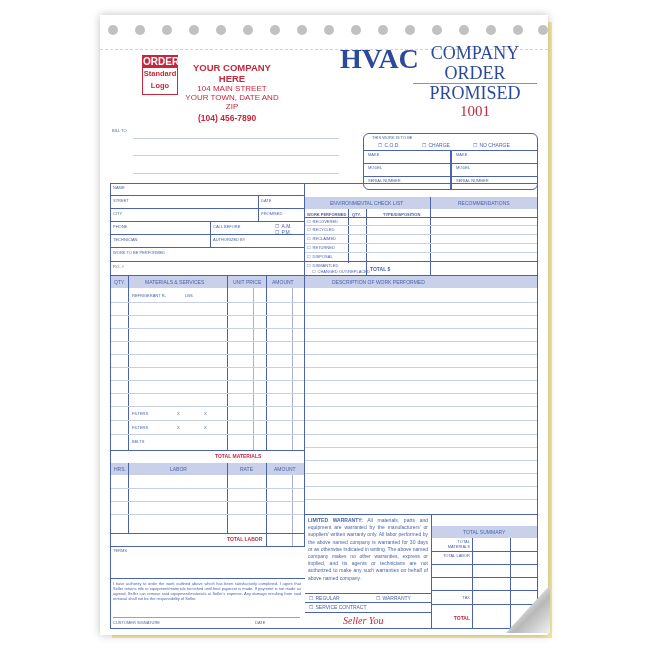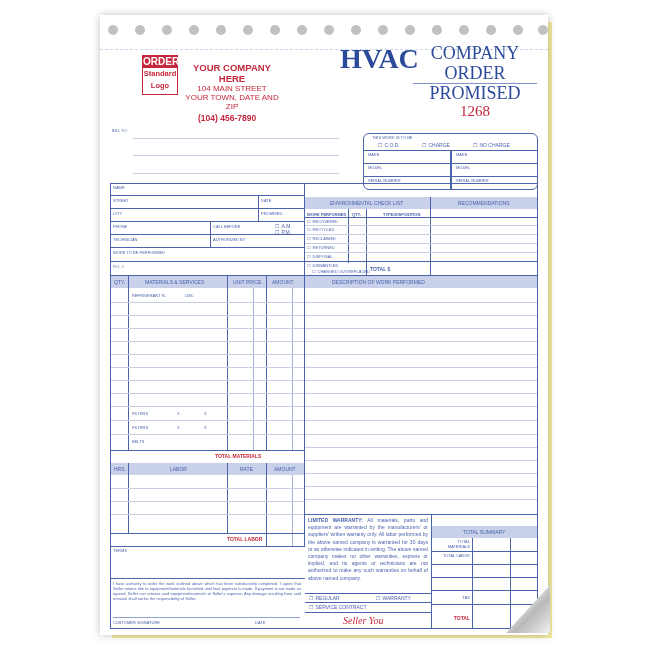--- a/index.html
+++ b/index.html
@@ -82,21 +82,21 @@
   <div class="company">
     <div class="name">YOUR COMPANY HERE</div>
     <div class="addr">104 MAIN STREET</div>
     <div class="addr">YOUR TOWN, DATE AND ZIP</div>
   </div>
   <div class="phone">(104) 456-7890</div>
   <div class="hvac">HVAC</div>
   <div class="title-block">
     <div class="so">COMPANY ORDER</div>
     <div class="inv">PROMISED</div>
-    <div class="num">1268</div>
+    <div class="num">1001</div>
   </div>
 
   <div class="lbl" style="left:12px;top:113px">BILL TO</div>
   <div class="hline" style="left:33px;top:123px;width:206px"></div>
   <div class="hline" style="left:33px;top:140px;width:206px"></div>
   <div class="hline" style="left:33px;top:158px;width:206px"></div>
 
   <div class="box" style="left:263px;top:118px;width:175px;height:57px;border-radius:6px"></div>
   <div class="lbl" style="left:272px;top:120px">THIS WORK IS TO BE</div>
   <div class="lbl cb small" style="left:278px;top:127px">C.O.D.</div>

